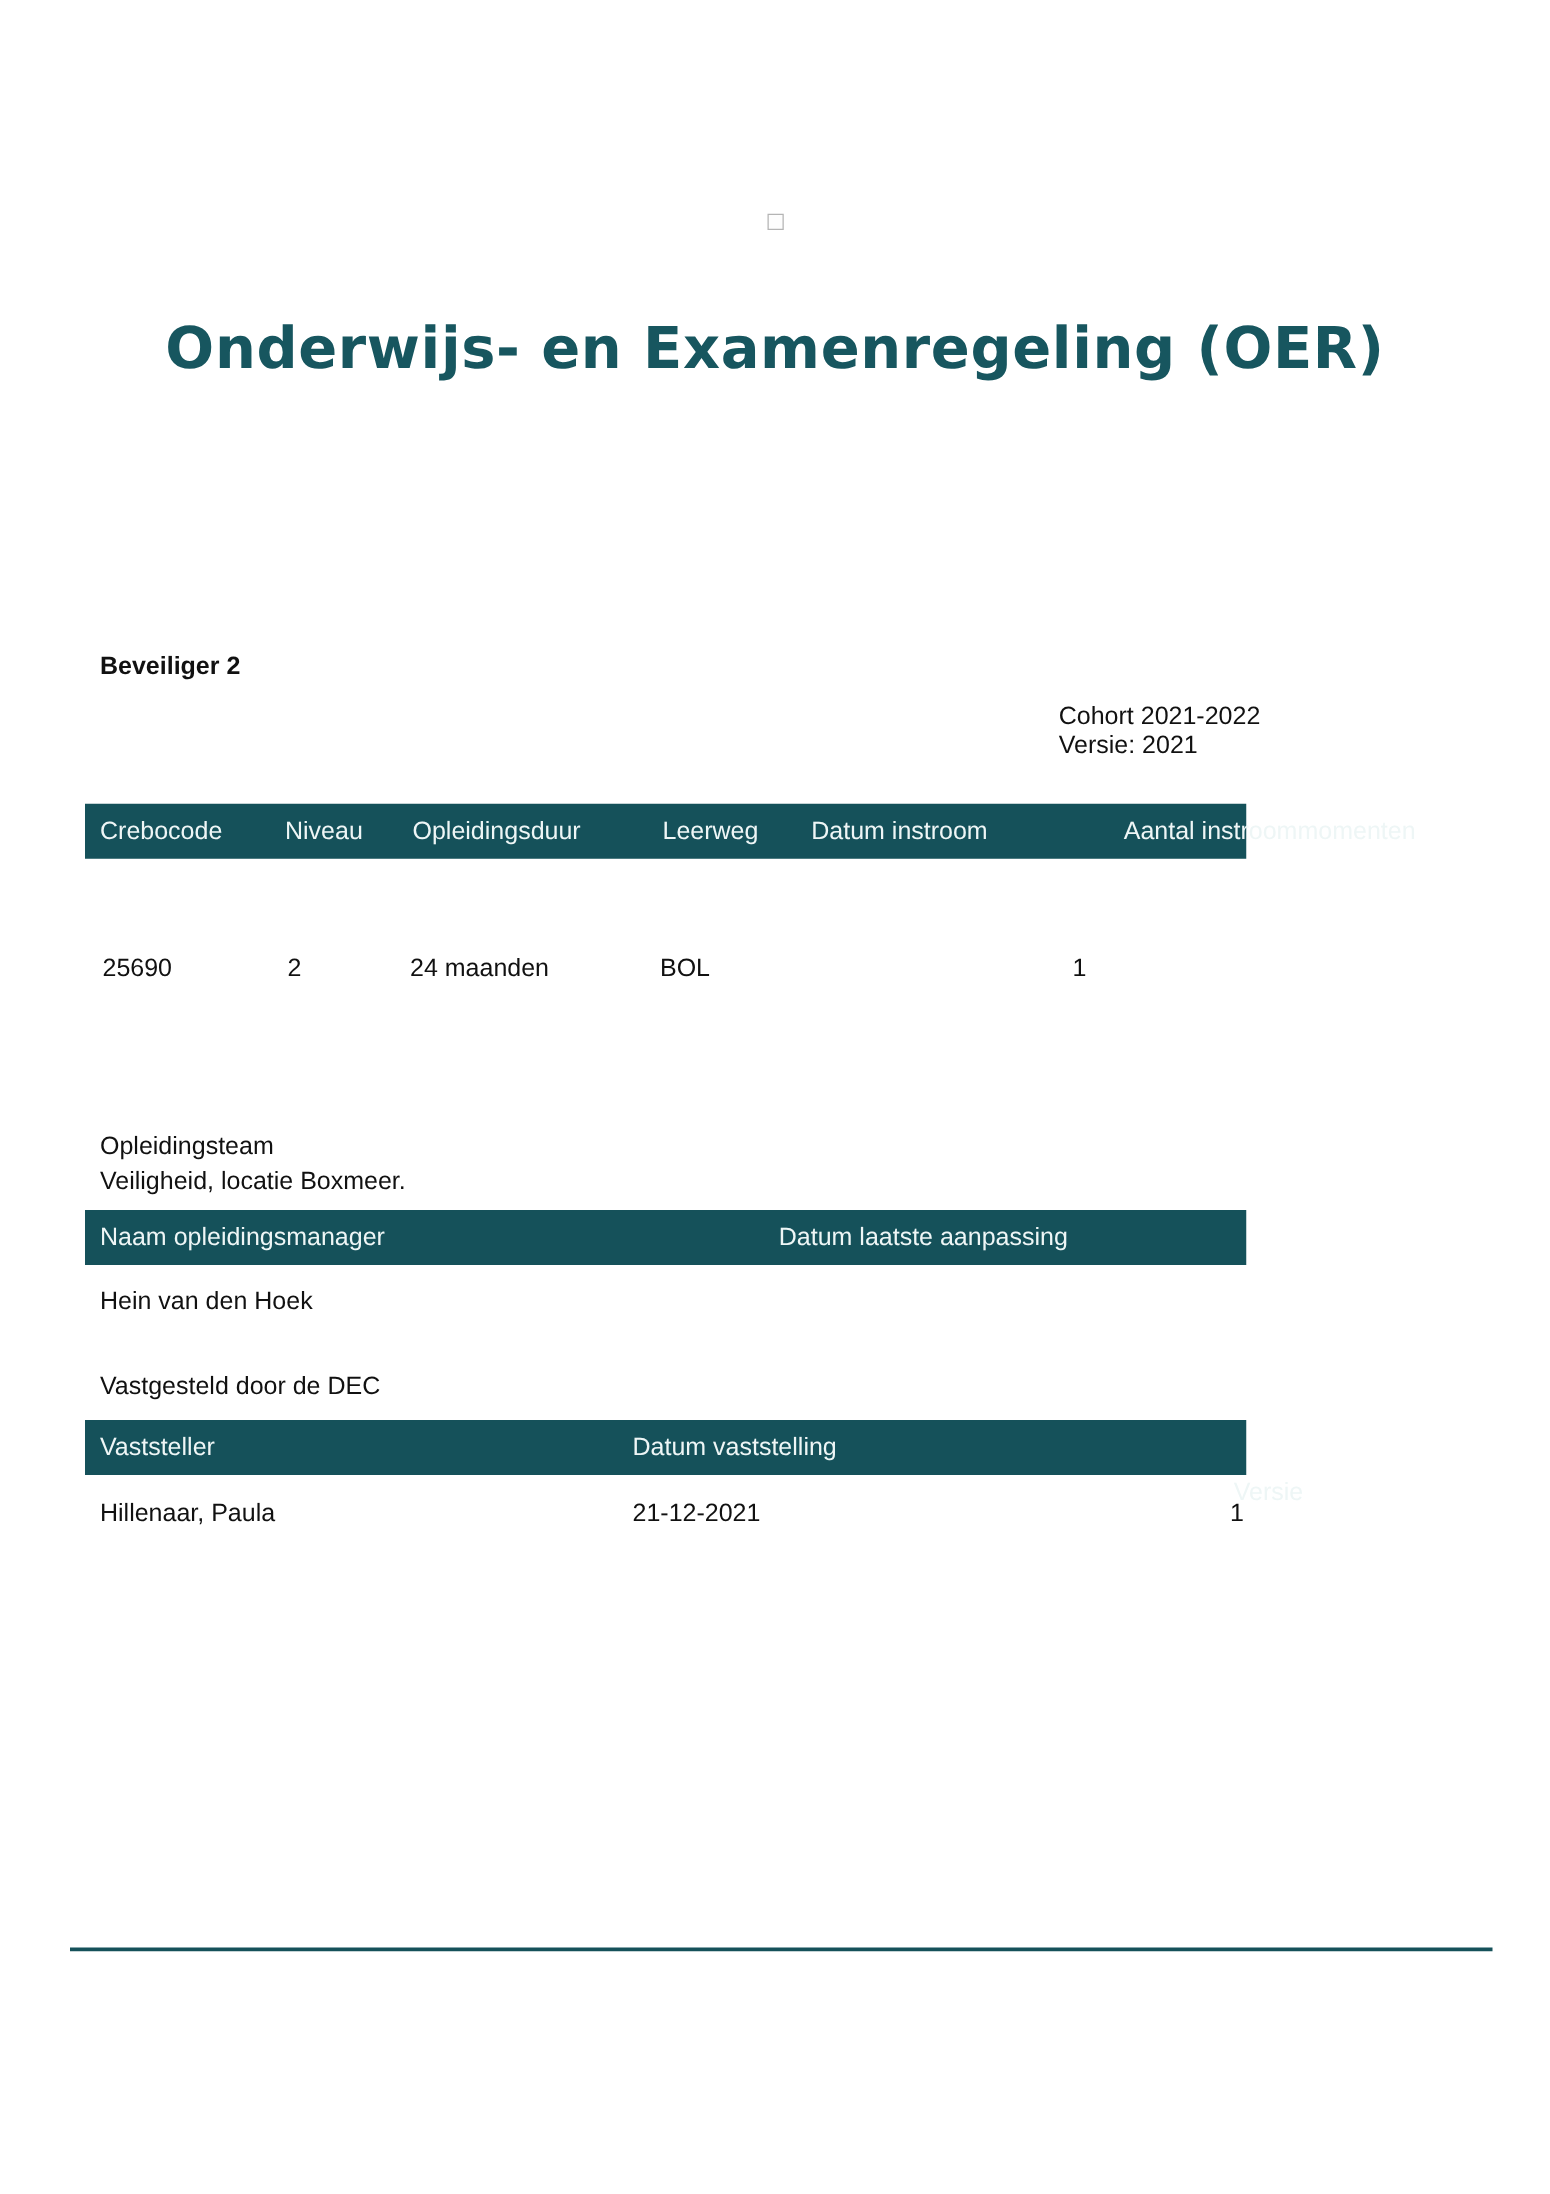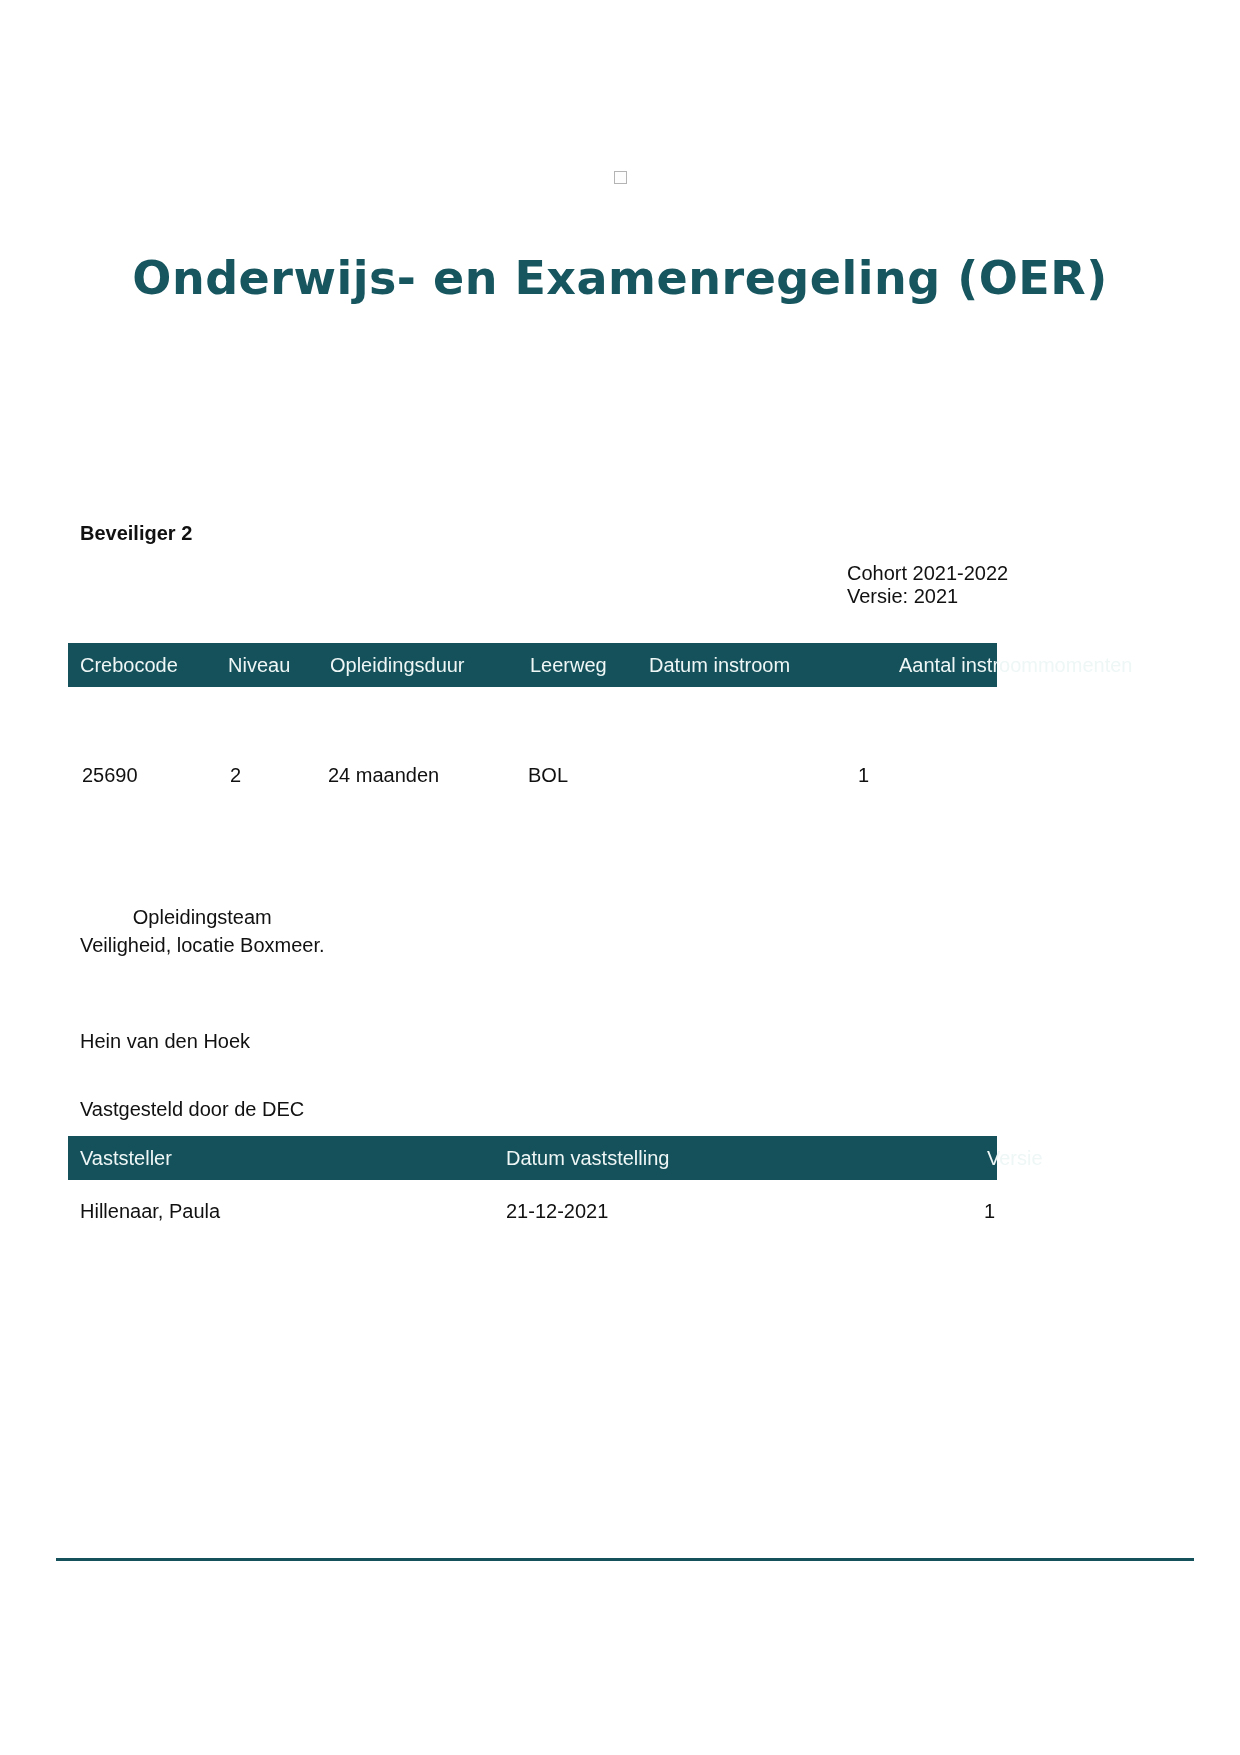--- a/index.html
+++ b/index.html
@@ -39,21 +39,20 @@
     line-height: 1.25;
     color: #17565f;
     letter-spacing: 0.5px;
   }
 
   .body-text {
     font-size: 20px;
     line-height: 26px;
     color: #111111;
     white-space: nowrap;
-    text-align: center;
   }
   .bold { font-weight: 700; }
 
   .teal-bar {
     left: 68px;
     width: 929px;
     height: 44px;
     background: #15515a;
   }
   .teal-bar .hdr {
@@ -106,32 +105,36 @@
     <span class="abs body-text" style="left:528px; top:762px;">BOL</span>
     <span class="abs body-text" style="left:649px; top:762px;"></span>
     <span class="abs body-text" style="left:858px; top:762px;">1</span>
   </div>
 
   <div class="abs body-text two-line" style="left:80px; top:903px;">
     <div>Opleidingsteam</div>
     <div>Veiligheid, locatie Boxmeer.</div>
   </div>
 
+  <div class="abs teal-bar" style="top:968px;">
+    <span class="hdr" style="left:12px;">Naam opleidingsmanager</span>
+    <span class="hdr" style="left:555px;">Datum laatste aanpassing</span>
+  </div>
 
   <div>
     <span class="abs body-text" style="left:80px;  top:1028px;">Hein van den Hoek</span>
     <span class="abs body-text" style="left:623px; top:1028px;"></span>
   </div>
 
   <div class="abs body-text" style="left:80px; top:1096px;">Vastgesteld door de DEC</div>
 
   <div class="abs teal-bar" style="top:1136px;">
     <span class="hdr" style="left:12px;">Vaststeller</span>
     <span class="hdr" style="left:438px;">Datum vaststelling</span>
-    <span class="hdr" style="left:919px;">Versie</span>
+    <span class="hdr" style="left:919px;margin-top:36px;">Versie</span>
   </div>
 
   <div>
     <span class="abs body-text" style="left:80px;  top:1198px;">Hillenaar, Paula</span>
     <span class="abs body-text" style="left:506px; top:1198px;">21-12-2021</span>
     <span class="abs body-text" style="left:984px; top:1198px;">1</span>
   </div>
 
   <div class="abs bottom-rule"></div>
 

